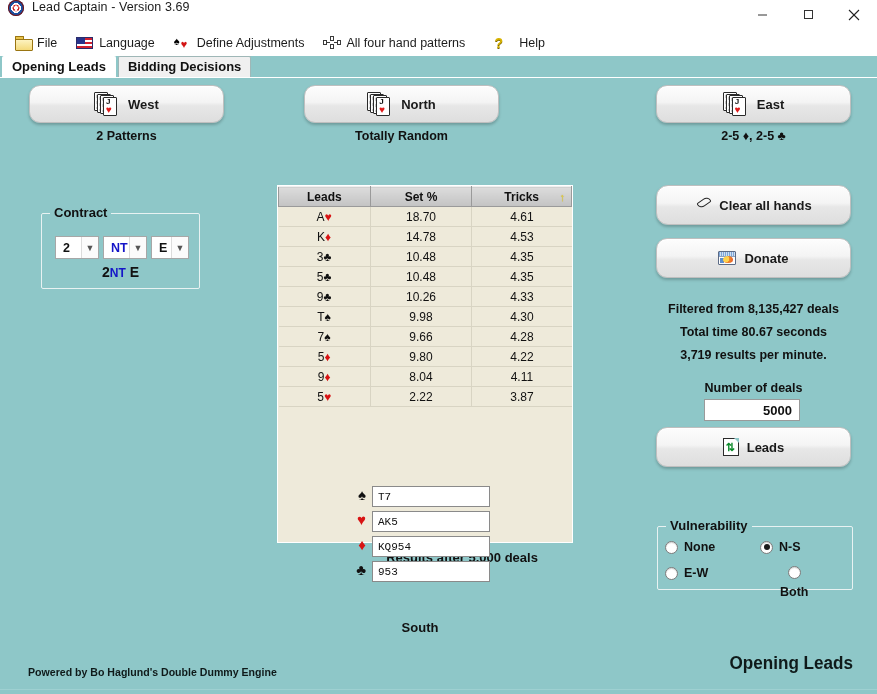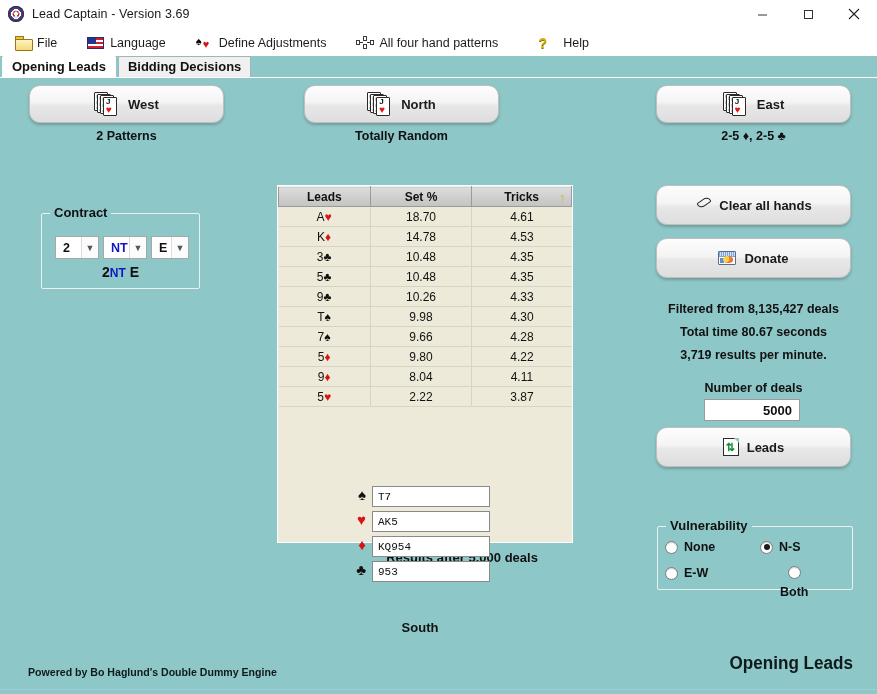--- a/index.html
+++ b/index.html
@@ -8,21 +8,21 @@
     width: 877px; height: 694px;
     font-family: "Liberation Sans", sans-serif;
     background: #8ec7c8;
     overflow: hidden;
     position: relative;
   }
 
   
   .titlebar {
     height: 29px; background: #ffffff;
-    display: flex; align-items: center;
+    display: flex; align-items: flex-start;
     border-bottom: 1px solid #ffffff;
   }
   .app-icon {
     width: 16px; height: 16px; margin-left: 8px; margin-right: 8px;
     border-radius: 50%;
     background: radial-gradient(circle at 50% 50%, #ffffff 0%, #ffffff 16%, #d02020 18%, #d02020 30%, #ffffff 32%, #ffffff 42%, #1a4fa0 44%, #1a4fa0 78%, #8b1a1a 80%, #8b1a1a 100%);
     box-shadow: inset 0 0 0 1px #7a1010;
     position: relative; flex: none;
   }
   .app-icon::after {
@@ -34,21 +34,21 @@
   .win-btns { margin-left: auto; display: flex; height: 29px; }
   .win-btn {
     width: 46px; height: 29px; display: flex; align-items: center; justify-content: center;
     color: #222; font-size: 13px; background: #ffffff;
   }
   .win-btn svg { display: block; }
 
   
   .menubar {
     height: 27px; background: #ffffff;
-    display: flex; align-items: center; padding-left: 10px; gap: 15px;
+    display: flex; align-items: center; padding-left: 10px; gap: 4px;
   }
   .menu-item {
     display: flex; align-items: center; gap: 6px;
     padding: 2px 11px 2px 4px; font-size: 12.5px; color: #1c1c1c;
     white-space: nowrap;
   }
   .mi-icon { width: 17px; height: 15px; display: flex; align-items: center; justify-content: center; flex: none; }
 
   
   .ic-folder { width: 16px; height: 13px; position: relative; }
@@ -441,21 +441,21 @@
           <tr>
             <td class="lead"><span class="blk">5</span><span class="red">♥</span></td>
             <td>2.22</td>
             <td>3.87</td>
           </tr>
         </tbody>
     </table>
   </div>
   <div class="table-caption" style="left:277px; top:472px; width:370px;">Results after 5,000 deals</div>
 
-  <div class="rbtn" style="left:656px; top:107px; width:195px; height:40px;">
+  <div class="rbtn" style="left:656px; top:107px; width:195px; height:40px;border-radius:12px;">
     <span class="ic-pencil"></span>
     <span>Clear all hands</span>
   </div>
   <div class="rbtn" style="left:656px; top:160px; width:195px; height:40px;">
     <span class="ic-card">
         <span class="top"></span>
         <span class="sq"></span>
         <span class="blob"></span>
       </span>
     <span>Donate</span>

